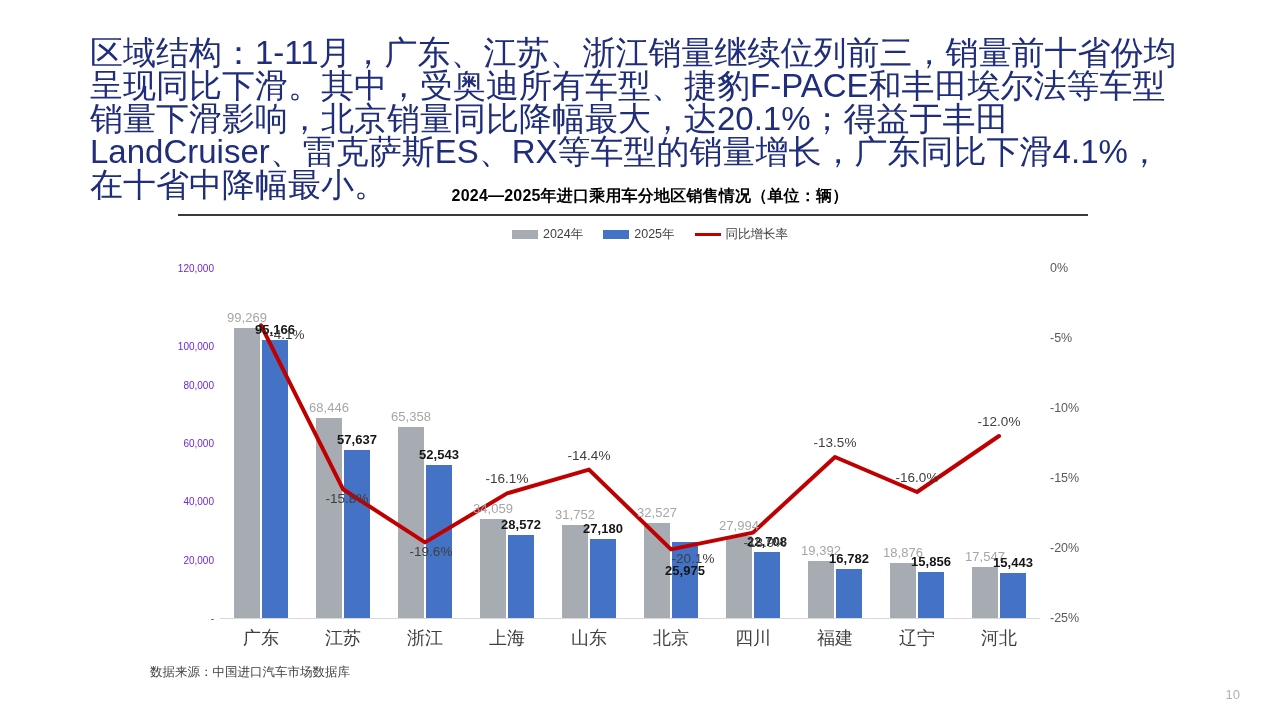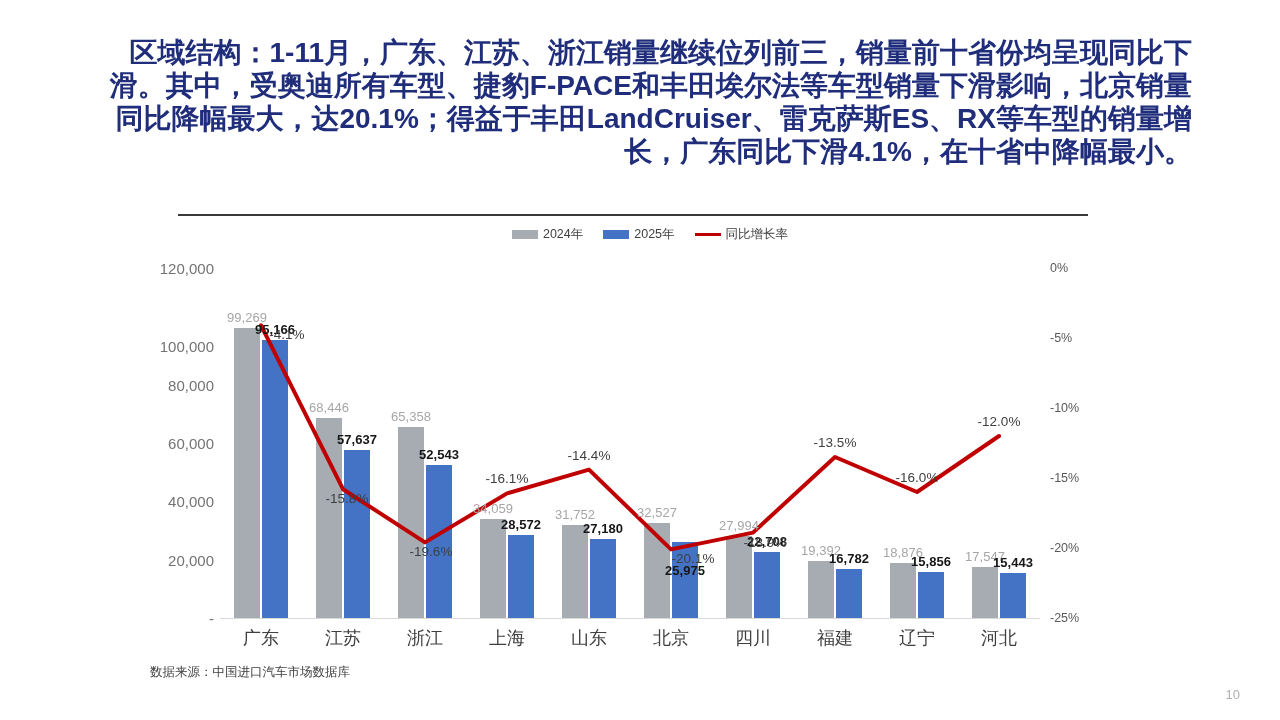--- a/index.html
+++ b/index.html
@@ -15,25 +15,25 @@
     position: relative;
   }
 
   
   #headline {
     position: absolute;
     left: 90px;
     top: 36px;
     width: 1102px;
     color: #1F2D7B;
-    font-weight: bold;
-    font-size: 28px;
+    font-weight: normal;
+    font-size: 33px;
     line-height: 33px;
     letter-spacing: 0px;
-    text-align: right;
+    text-align: left;
   }
 
   
   #chart-card {
     position: absolute;
     left: 150px;
     top: 186px;
     width: 1000px;
     height: 500px;
   }
@@ -107,22 +107,22 @@
     top: 364px;
     width: 820px;
     height: 1px;
     background: #d9d9d9;
   }
   .y-label {
     position: absolute;
     right: 936px;
     width: 80px;
     text-align: right;
-    font-size: 15px;
-    color: #737373;
+    font-size: 10px;
+    color: #6d28d9;
     transform: translateY(-50%);
     white-space: nowrap;
   }
   .y2-label {
     position: absolute;
     left: 900px;
     width: 80px;
     text-align: left;
     font-size: 12.5px;
     color: #595959;
@@ -198,20 +198,21 @@
     color: #b0b0b0;
   }
 </style>
 </head>
 <body>
 
 <div id="headline">区域结构：1-11月，广东、江苏、浙江销量继续位列前三，销量前十省份均呈现同比下滑。其中，受奥迪所有车型、捷豹F-PACE和丰田埃尔法等车型销量下滑影响，北京销量同比降幅最大，达20.1%；得益于丰田LandCruiser、雷克萨斯ES、RX等车型的销量增长，广东同比下滑4.1%，在十省中降幅最小。</div>
 
 <div id="chart-card">
 
+  <div id="chart-title">2024—2025年进口乘用车分地区销售情况（单位：辆）</div>
   <div id="chart-title-rule"></div>
 
   <div id="legend">
     <div class="legend-entry">
       <span class="legend-swatch-bar" style="background: rgb(166, 172, 178);"></span>
       <span>2024年</span>
     </div>
     <div class="legend-entry">
       <span class="legend-swatch-bar" style="background: rgb(68, 114, 196);"></span>
       <span>2025年</span>

